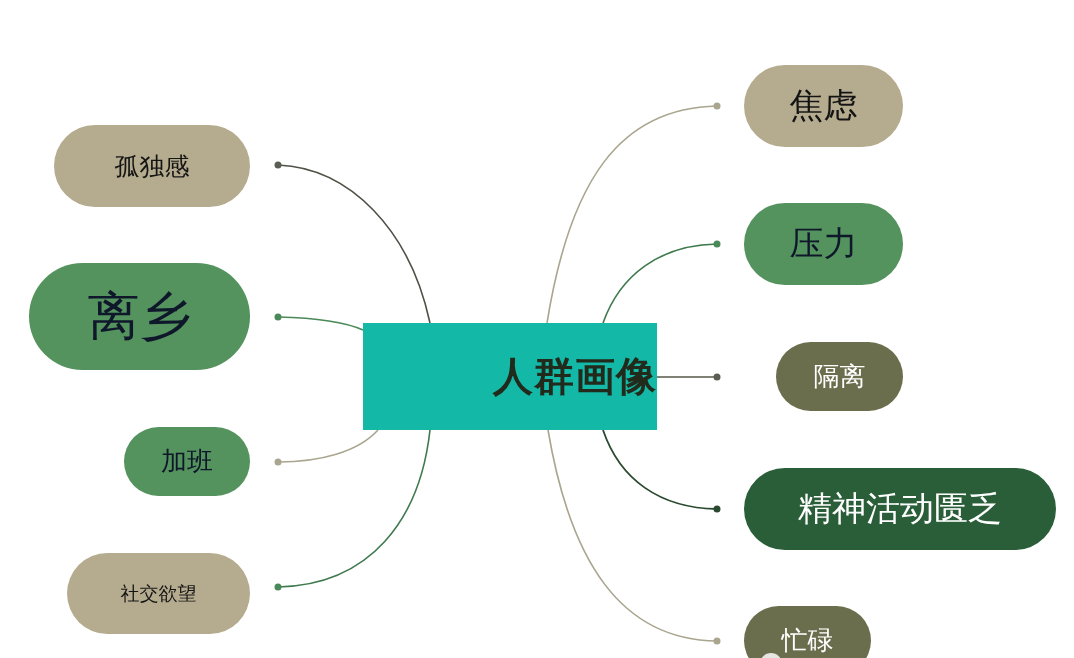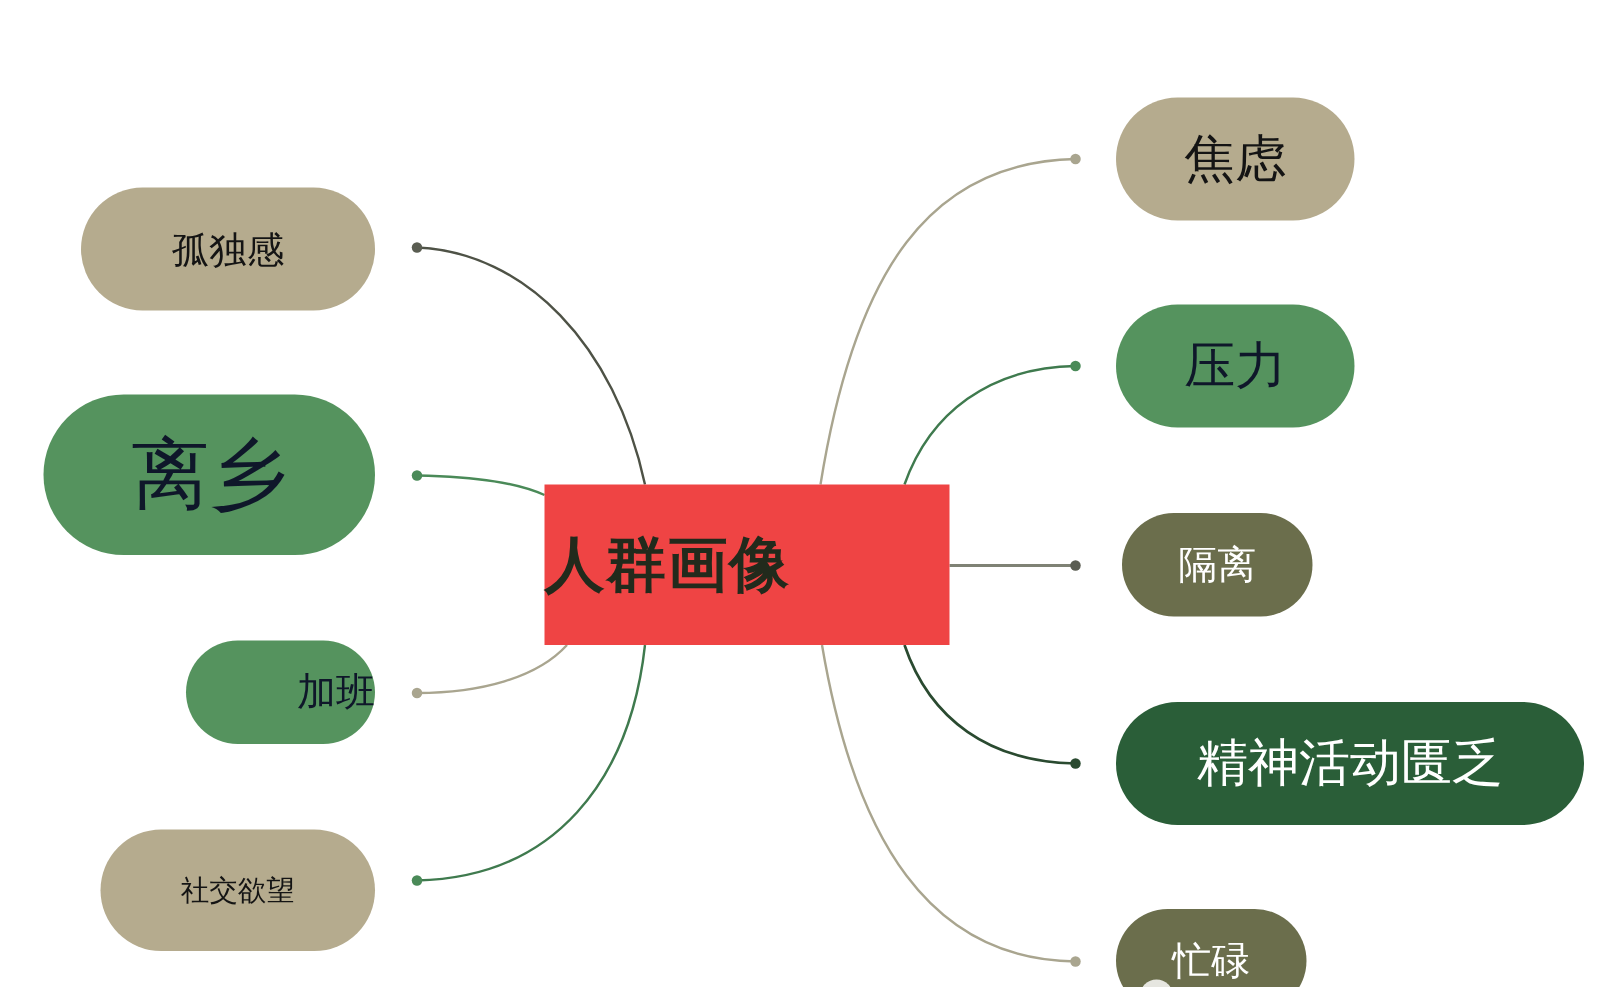--- a/index.html
+++ b/index.html
@@ -21,25 +21,26 @@
       width: 1074px;
       height: 658px;
       z-index: 1;
     }
     .center-node {
       position: absolute;
       left: 363px;
       top: 323px;
       width: 270px;
       height: 107px;
-      background: #ef4444;
+      background: #14b8a6;
       display: flex;
       align-items: center;
-      justify-content: flex-start;
+      justify-content: flex-end;
       z-index: 2;
+      padding-left: 24px;
     }
     .center-node span {
       font-size: 40px;
       font-weight: bold;
       color: #222a1c;
       letter-spacing: 1px;
     }
     .node {
       position: absolute;
       display: flex;
@@ -104,37 +105,37 @@
 </div>
 
 <div class="node tan bold" style="left:54px; top:125px; width:196px; height:82px; font-size:25px;">
   <span>孤独感</span>
 </div>
 
 <div class="node green bold" style="left:29px; top:263px; width:221px; height:107px; font-size:52px;">
   <span>离乡</span>
 </div>
 
-<div class="node green" style="left:124px; top:427px; width:126px; height:69px; font-size:26px;justify-content:flex-end;">
+<div class="node green" style="left:124px; top:427px; width:126px; height:69px; font-size:26px;">
   <span>加班</span>
 </div>
 
 <div class="node tan" style="left:67px; top:553px; width:183px; height:81px; font-size:19px;">
   <span>社交欲望</span>
 </div>
 
 <div class="node tan bold" style="left:744px; top:65px; width:159px; height:82px; font-size:34px;">
   <span>焦虑</span>
 </div>
 
 <div class="node green bold" style="left:744px; top:203px; width:159px; height:82px; font-size:34px;">
   <span>压力</span>
 </div>
 
-<div class="node olive" style="left:748px; top:342px; width:127px; height:69px; font-size:26px;">
+<div class="node olive" style="left:776px; top:342px; width:127px; height:69px; font-size:26px;">
   <span>隔离</span>
 </div>
 
 <div class="node dkgreen" style="left:744px; top:468px; width:312px; height:82px; font-size:34px;align-items:center;">
   <span>精神活动匮乏</span>
 </div>
 
 <div class="node olive" style="left:744px; top:606px; width:127px; height:69px; font-size:26px;">
   <span>忙碌</span>
 </div>

